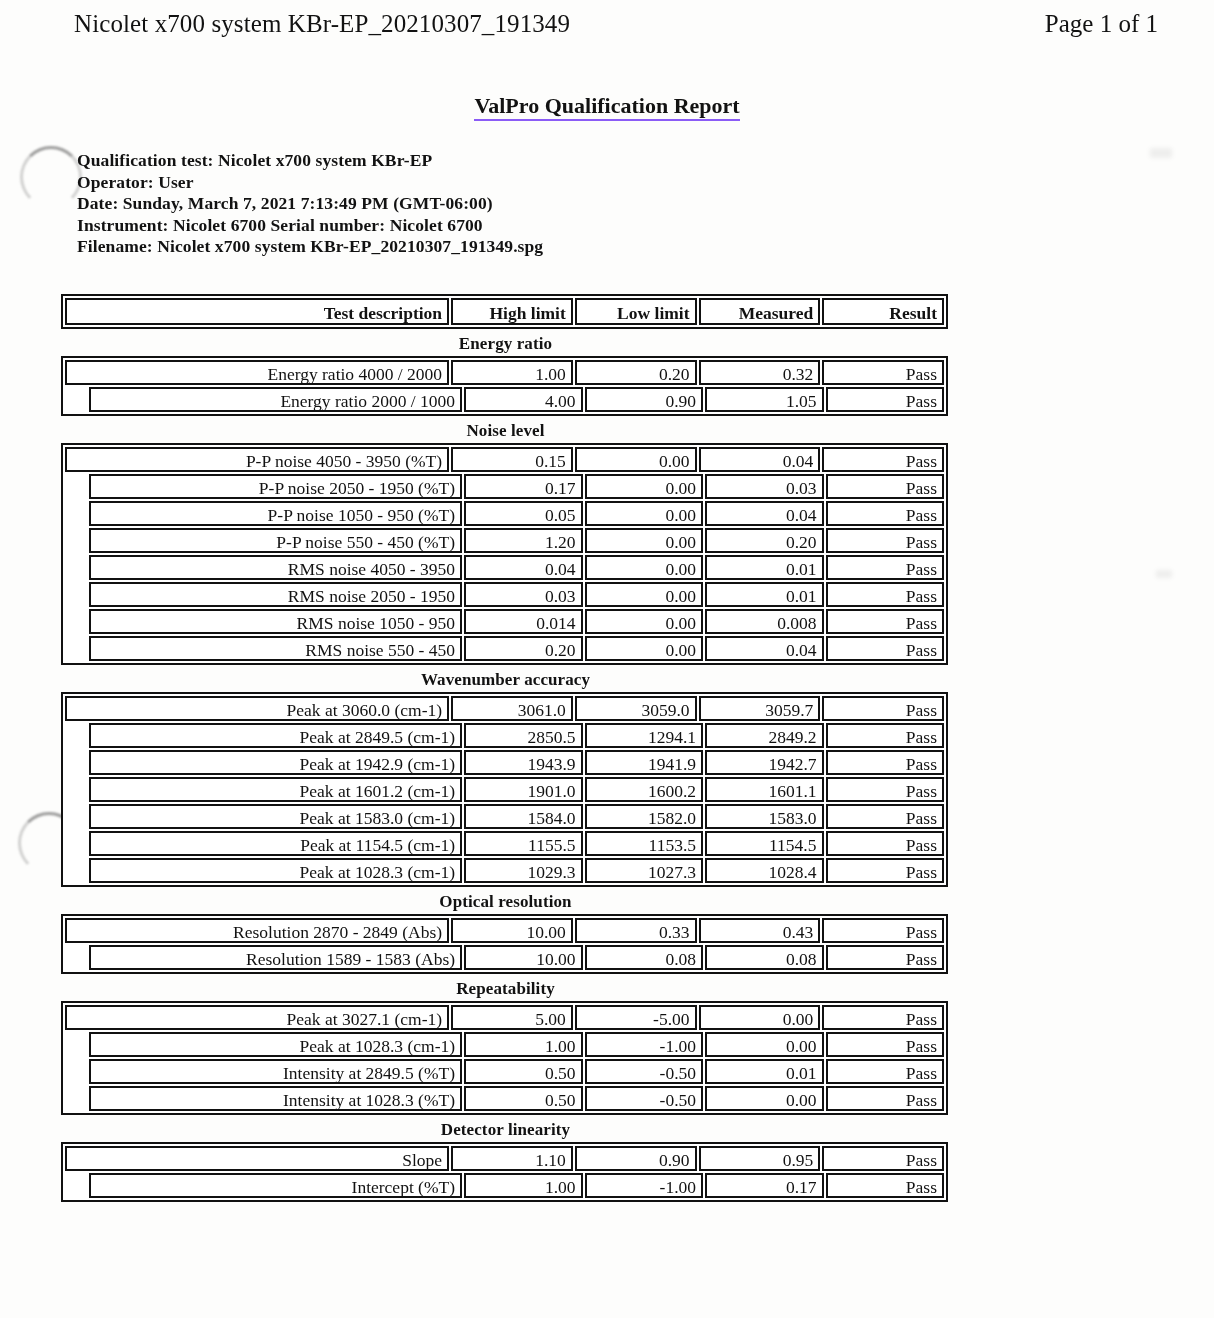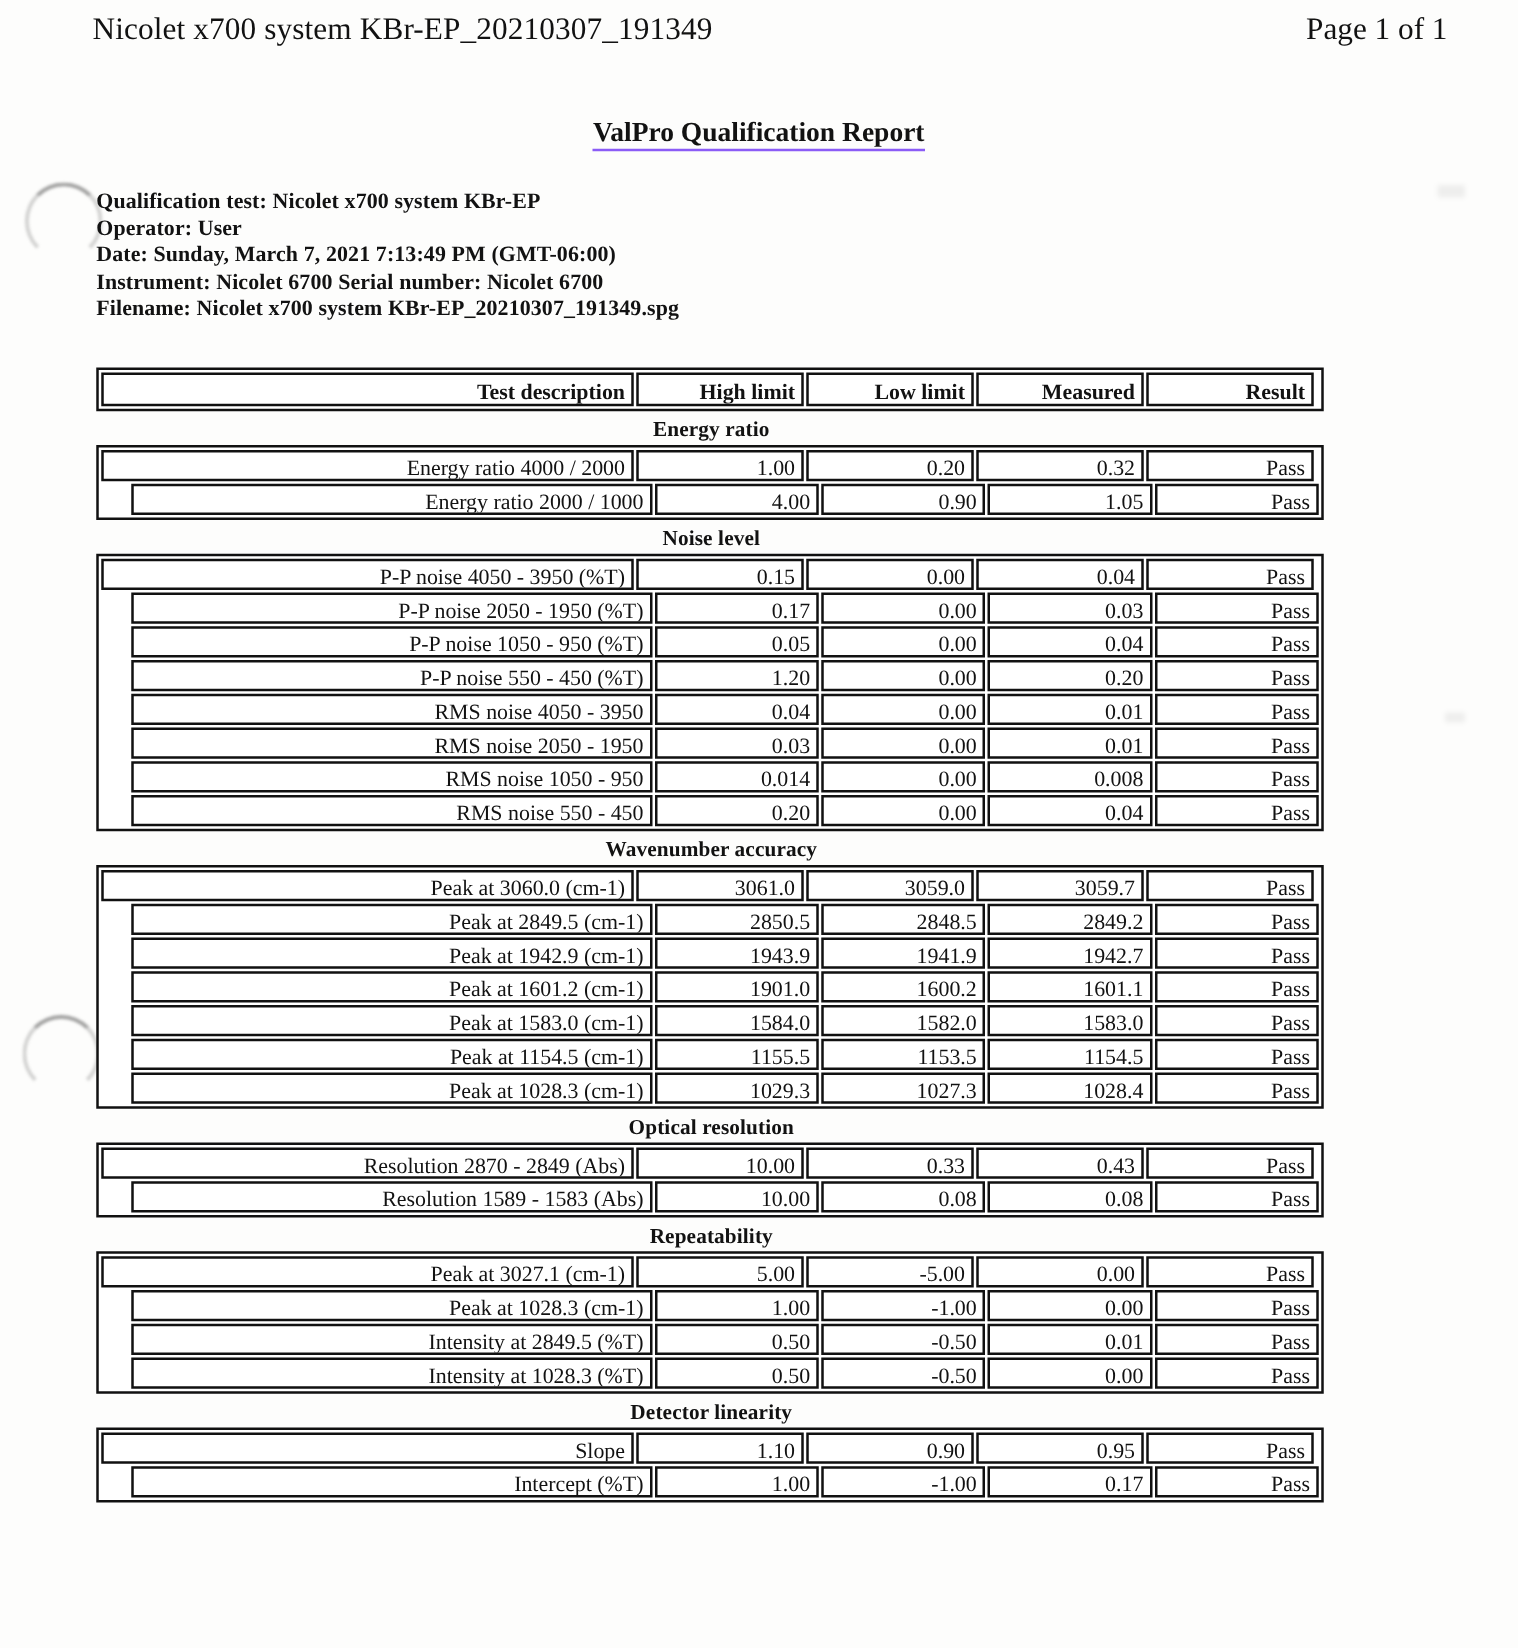--- a/index.html
+++ b/index.html
@@ -52,21 +52,21 @@
     pointer-events:none;
   }
   #hole1{ left:20px; top:146px; }
   #hole2{ left:18px; top:812px; }
   .smudge{
     position:absolute; pointer-events:none;
     background:rgba(0,0,0,.06); filter:blur(2px);
   }
 
   
-  .sheet{ position:absolute; left:77px; top:294px; width:982px; }
+  .sheet{ position:absolute; left:61px; top:294px; width:887px; }
 
   .grp-label{
     font-size:17px; font-weight:bold; letter-spacing:.1px;
     padding:3px 0 2px 2px; line-height:20px;
   }
 
   .block{
     border:2px solid #111;
     padding:2px;
     margin:0;
@@ -216,21 +216,21 @@
       <div class="row">
         <div class="cell c-desc">Peak at 3060.0 (cm-1)</div>
         <div class="cell c-hi">3061.0</div>
         <div class="cell c-lo">3059.0</div>
         <div class="cell c-me">3059.7</div>
         <div class="cell c-re">Pass</div>
       </div>
       <div class="row">
         <div class="cell c-desc">Peak at 2849.5 (cm-1)</div>
         <div class="cell c-hi">2850.5</div>
-        <div class="cell c-lo">2848.5</div>
+        <div class="cell c-lo">1294.1</div>
         <div class="cell c-me">2849.2</div>
         <div class="cell c-re">Pass</div>
       </div>
       <div class="row">
         <div class="cell c-desc">Peak at 1942.9 (cm-1)</div>
         <div class="cell c-hi">1943.9</div>
         <div class="cell c-lo">1941.9</div>
         <div class="cell c-me">1942.7</div>
         <div class="cell c-re">Pass</div>
       </div>

